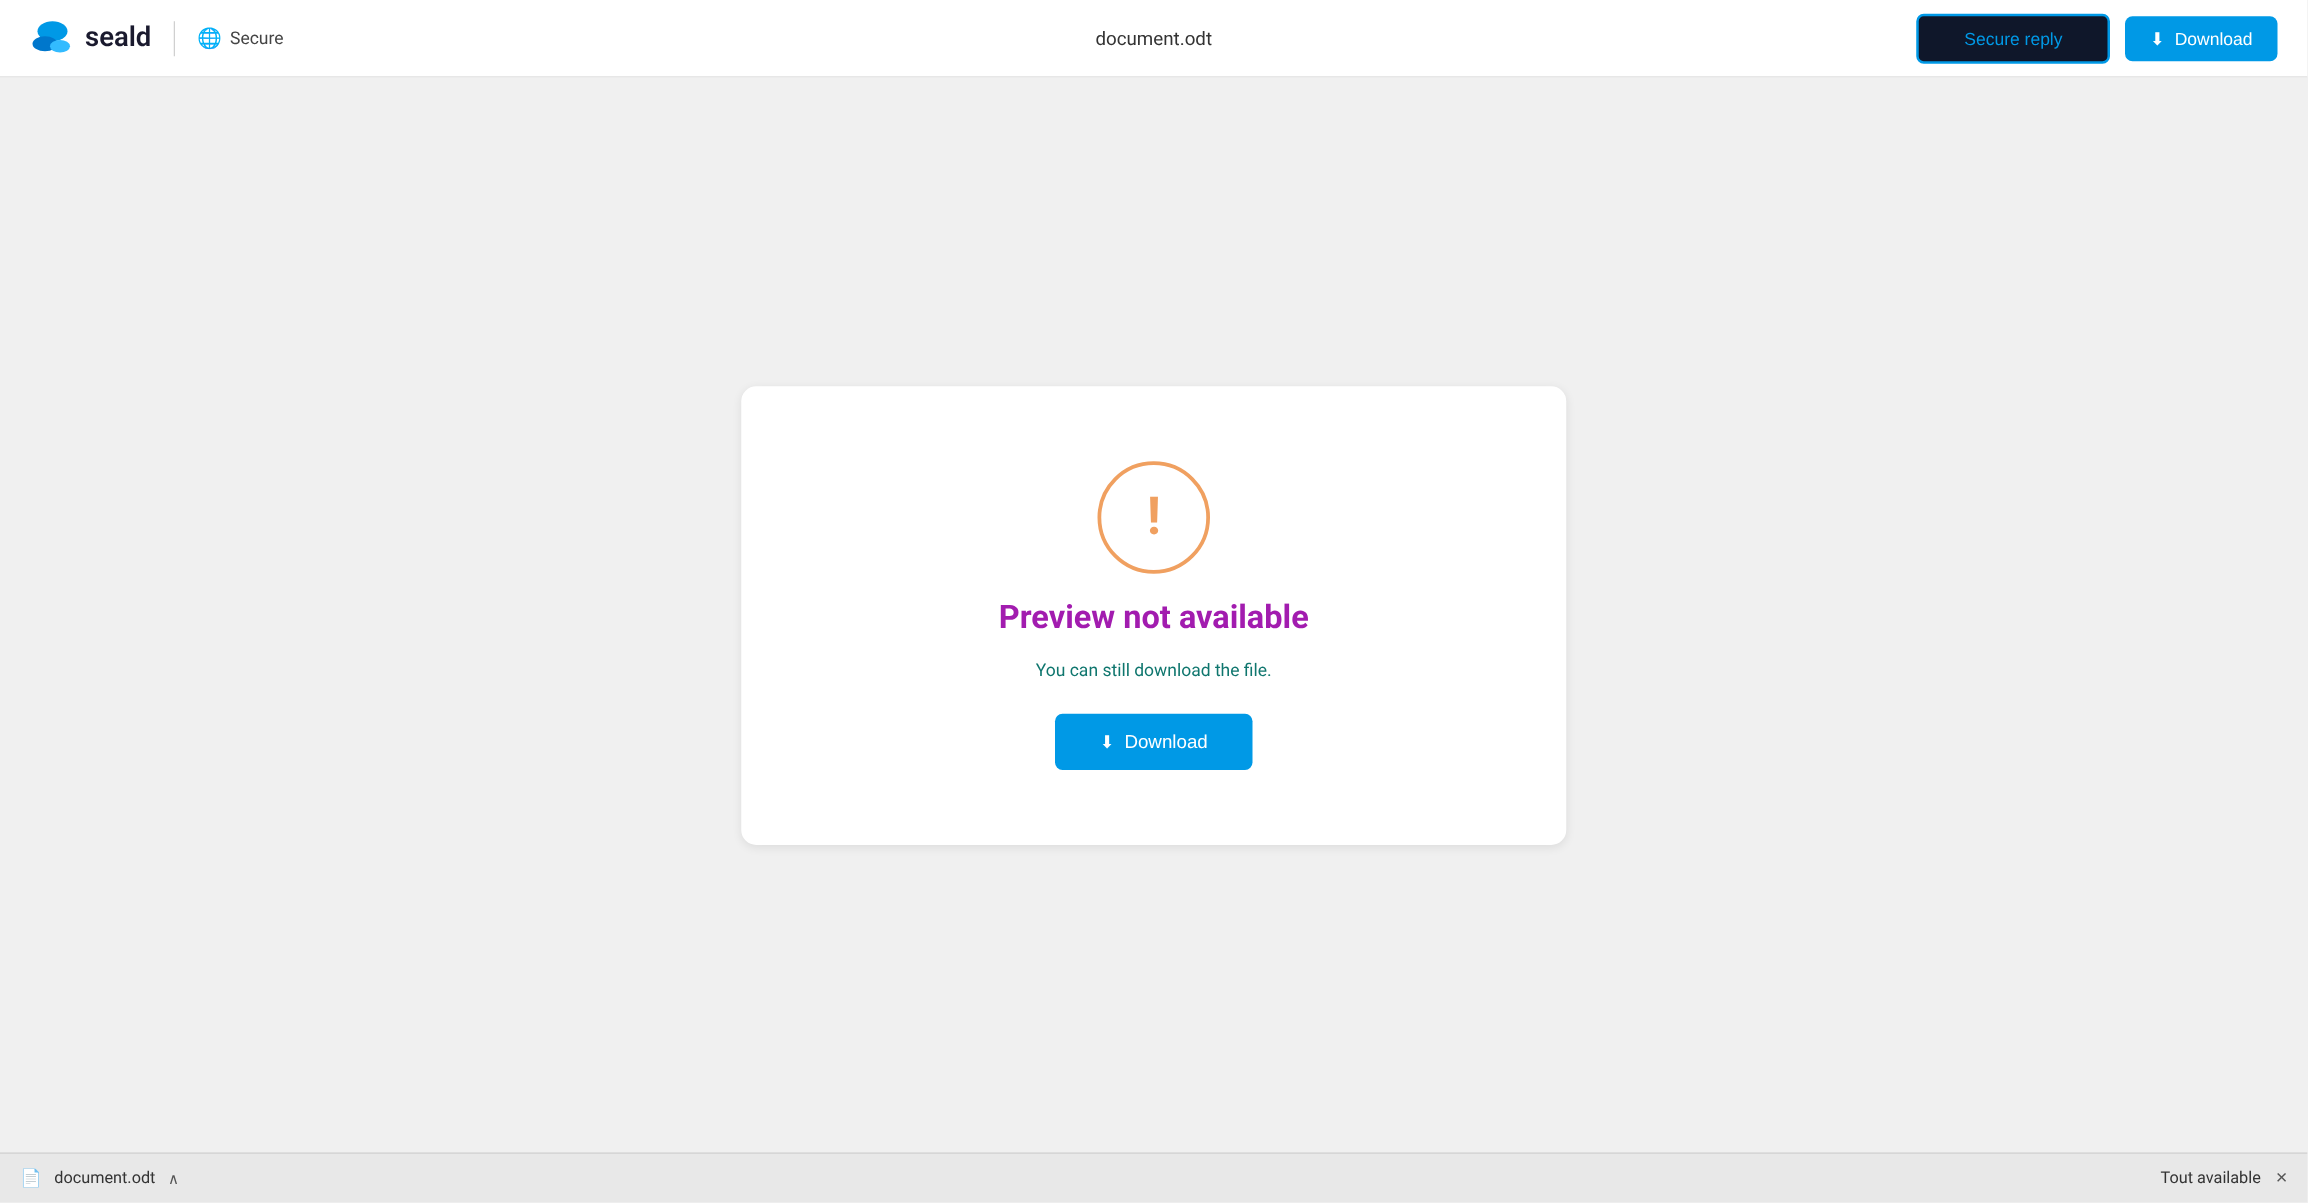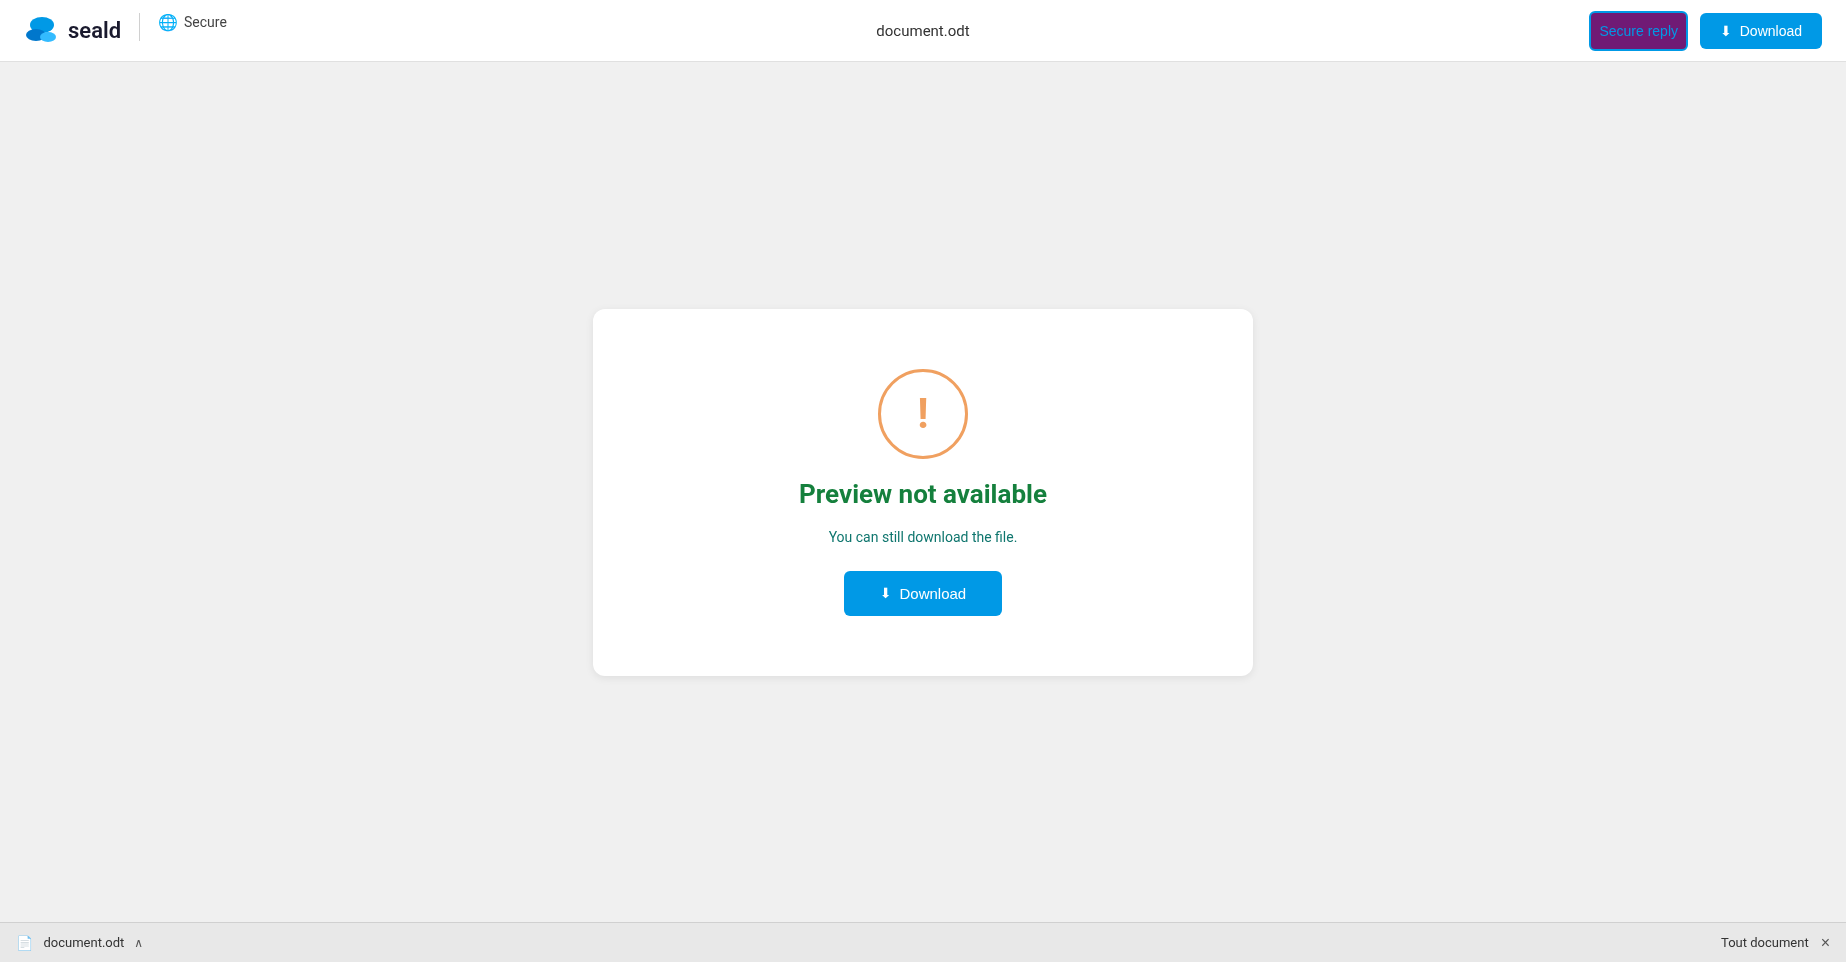--- a/index.html
+++ b/index.html
@@ -24,21 +24,21 @@
       display: flex;
       align-items: center;
       justify-content: space-between;
       padding: 0 24px;
       border-bottom: 1px solid #e0e0e0;
       position: relative;
     }
 
     .header-left {
       display: flex;
-      align-items: flex-start;
+      align-items: center;
       gap: 18px;
     }
 
     .logo-container {
       display: flex;
       align-items: center;
       gap: 8px;
     }
 
     .logo-icon {
@@ -81,25 +81,25 @@
       font-weight: 400;
     }
 
     .header-right {
       display: flex;
       align-items: center;
       gap: 12px;
     }
 
     .btn-secure-reply {
-      background-color: #701a75;
+      background-color: #0f172a;
       color: #0099e6;
       border: 2px solid #0099e6;
       border-radius: 6px;
-      padding: 10px 8px;
+      padding: 10px 36px;
       font-size: 14px;
       font-weight: 500;
       cursor: pointer;
       white-space: nowrap;
       text-align: center;
     }
 
     .btn-download-header {
       background-color: #0099e6;
       color: #ffffff;
@@ -147,21 +147,21 @@
       justify-content: center;
       color: #f0a060;
       font-size: 42px;
       font-weight: 700;
       line-height: 1;
     }
 
     .preview-title {
       font-size: 26px;
       font-weight: 700;
-      color: #15803d;
+      color: #a21caf;
       text-align: center;
     }
 
     .preview-subtitle {
       font-size: 14px;
       color: #0f766e;
       text-align: center;
     }
 
     .btn-download-main {
@@ -288,16 +288,16 @@
   </div>
 </div>
 
 <div class="bottom-bar">
   <div class="bottom-left">
     <span class="file-icon">📄</span>
     <span class="file-name">document.odt</span>
     <span class="chevron-icon">∧</span>
   </div>
   <div class="bottom-right">
-    <span class="tout-afficher">Tout document</span>
+    <span class="tout-afficher">Tout available</span>
     <button class="close-btn">×</button>
   </div>
 </div>
 
 </body></html>

